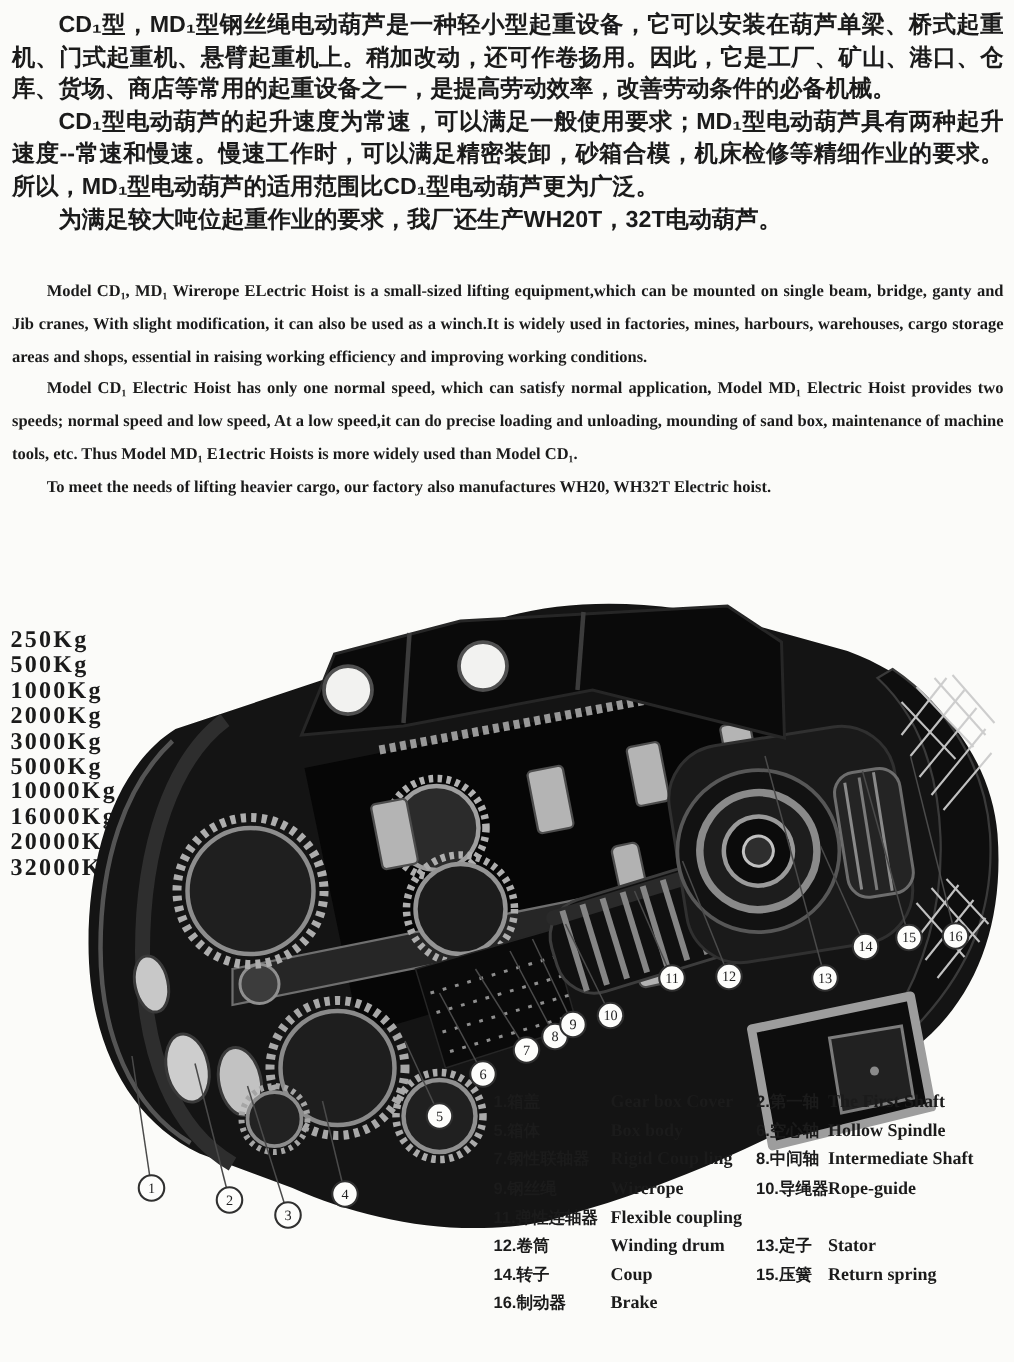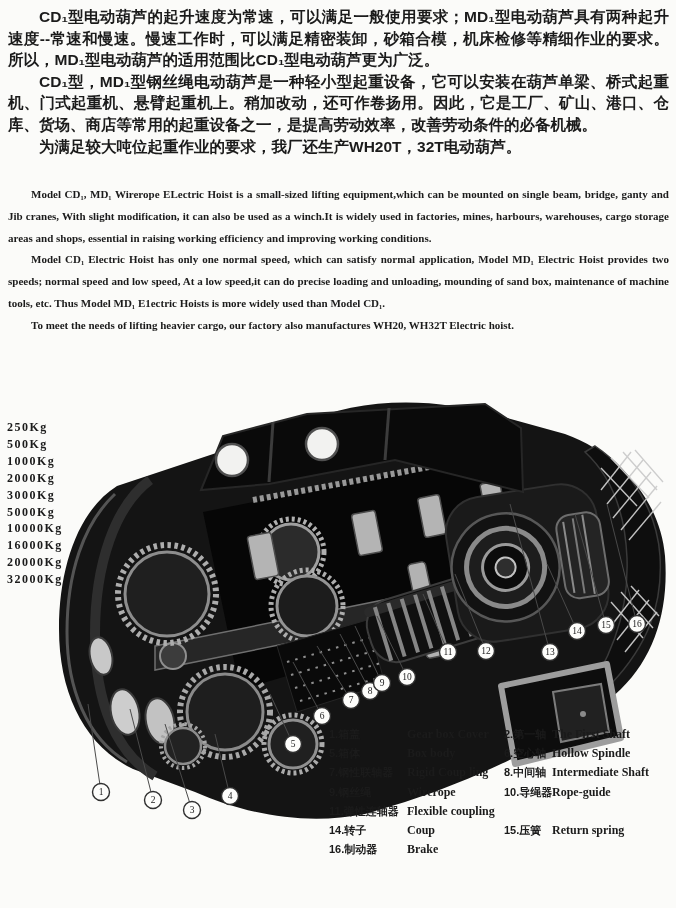--- a/index.html
+++ b/index.html
@@ -17,21 +17,21 @@
   }
   
   .en-block{position:absolute;left:8px;right:7px;top:184px;}
   .en-block p{
     margin:0;text-align:justify;text-indent:2.1em;
     font-size:11px;line-height:21.8px;font-weight:700;
   }
   
   .capacities{
     position:absolute;left:7px;top:419px;
-    font-weight:700;font-size:12px;line-height:16.9px;letter-spacing:1.5px;
+    font-weight:700;font-size:16px;line-height:16.9px;letter-spacing:1.5px;
   }
   
   .figure-svg{position:absolute;left:55px;top:394px;}
   .callout-line{stroke:#4a4a4a;stroke-width:1;}
   .callout-circle{fill:#fdfdfb;stroke:#303030;stroke-width:1.4;}
   .callout-num{
     font-family:"Liberation Serif","DejaVu Serif",serif;
     font-size:9.5px;fill:#222;text-anchor:middle;
   }
   
@@ -42,22 +42,22 @@
     font-weight:700;font-size:11px;white-space:nowrap;
   }
   .legend-en{font-weight:700;font-size:12px;white-space:nowrap;}
 </style>
 </head>
 <body>
 
 <div class="page">
 
   <section class="zh-block">
+    <p>CD₁型，MD₁型钢丝绳电动葫芦是一种轻小型起重设备，它可以安装在葫芦单梁、桥式起重机、门式起重机、悬臂起重机上。稍加改动，还可作卷扬用。因此，它是工厂、矿山、港口、仓库、货场、商店等常用的起重设备之一，是提高劳动效率，改善劳动条件的必备机械。</p>
     <p>CD₁型电动葫芦的起升速度为常速，可以满足一般使用要求；MD₁型电动葫芦具有两种起升速度--常速和慢速。慢速工作时，可以满足精密装卸，砂箱合模，机床检修等精细作业的要求。所以，MD₁型电动葫芦的适用范围比CD₁型电动葫芦更为广泛。</p>
-    <p>CD₁型，MD₁型钢丝绳电动葫芦是一种轻小型起重设备，它可以安装在葫芦单梁、桥式起重机、门式起重机、悬臂起重机上。稍加改动，还可作卷扬用。因此，它是工厂、矿山、港口、仓库、货场、商店等常用的起重设备之一，是提高劳动效率，改善劳动条件的必备机械。</p>
     <p>为满足较大吨位起重作业的要求，我厂还生产WH20T，32T电动葫芦。</p>
   </section>
 
   <section class="en-block">
     <p>Model CD₁, MD₁ Wirerope ELectric Hoist is a small-sized lifting equipment,which can be mounted on single beam, bridge, ganty and Jib cranes, With slight modification, it can also be used as a winch.It is widely used in factories, mines, harbours, warehouses, cargo storage areas and shops, essential in raising working efficiency and improving working conditions.</p>
     <p>Model CD₁ Electric Hoist has only one normal speed, which can satisfy normal application, Model MD₁ Electric Hoist provides two speeds; normal speed and low speed, At a low speed,it can do precise loading and unloading, mounding of sand box, maintenance of machine tools, etc. Thus Model MD₁ E1ectric Hoists is more widely used than Model CD₁.</p>
     <p>To meet the needs of lifting heavier cargo, our factory also manufactures WH20, WH32T Electric hoist.</p>
   </section>
 
   <div class="capacities">
@@ -289,20 +289,26 @@
         <span class="legend-zh">10.导绳器</span>
         <span class="legend-en">Rope-guide</span>
       </div>
       <div class="legend-row">
         <span class="legend-zh">11.弹性连轴器</span>
         <span class="legend-en">Flexible coupling</span>
         <span class="legend-zh"></span>
         <span class="legend-en"></span>
       </div>
       <div class="legend-row">
+        <span class="legend-zh">12.卷筒</span>
+        <span class="legend-en">Winding drum</span>
+        <span class="legend-zh">13.定子</span>
+        <span class="legend-en">Stator</span>
+      </div>
+      <div class="legend-row">
         <span class="legend-zh">14.转子</span>
         <span class="legend-en">Coup</span>
         <span class="legend-zh">15.压簧</span>
         <span class="legend-en">Return spring</span>
       </div>
       <div class="legend-row">
         <span class="legend-zh">16.制动器</span>
         <span class="legend-en">Brake</span>
         <span class="legend-zh"></span>
         <span class="legend-en"></span>

